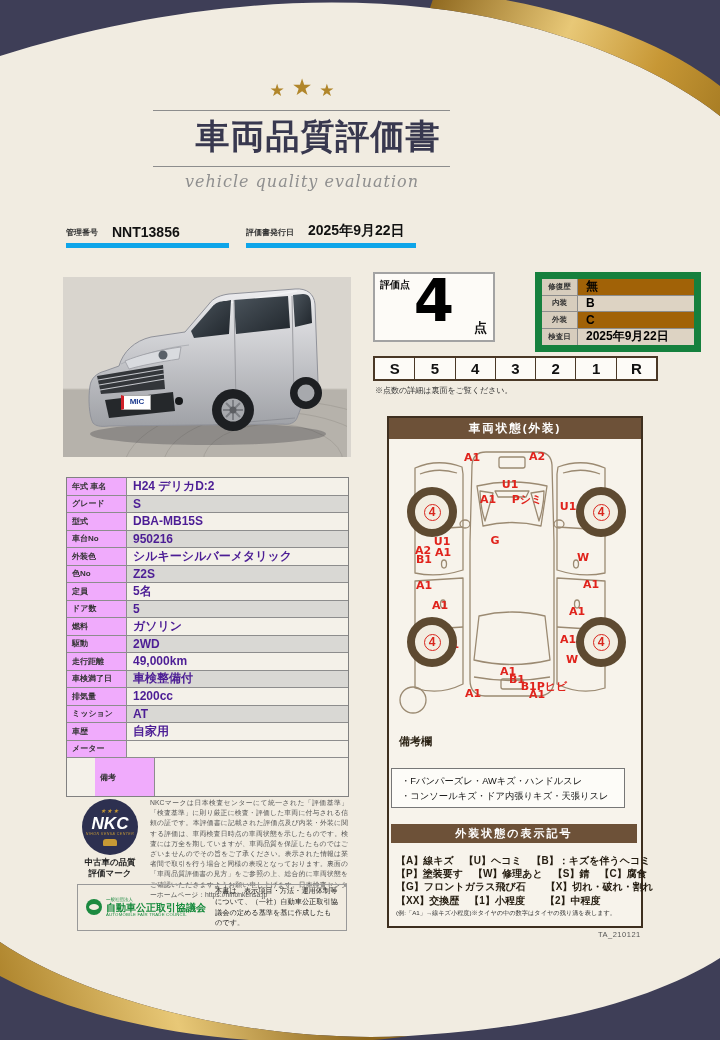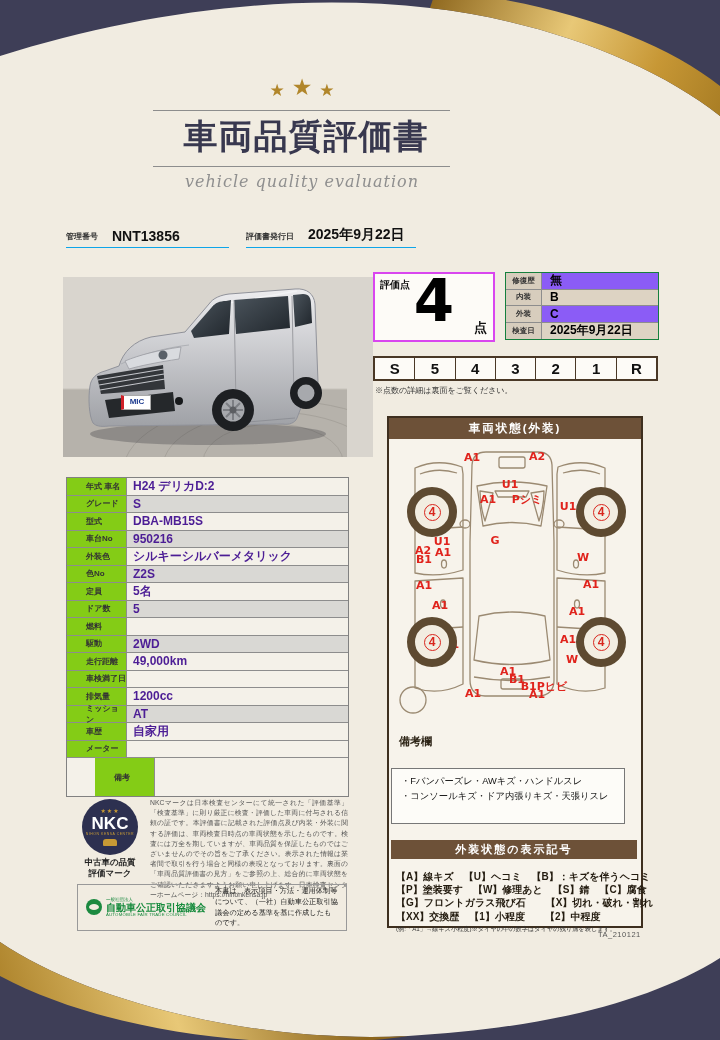--- a/index.html
+++ b/index.html
@@ -7,76 +7,76 @@
         font-family:"Liberation Sans",sans-serif;-webkit-font-smoothing:antialiased;}
   .bg{position:absolute;left:0;top:0;}
   .abs{position:absolute;}
 
   
   .stars{left:232px;top:74px;width:140px;display:flex;justify-content:center;align-items:flex-end;gap:7px;color:#b1862a;}
   .stars .s1,.stars .s3{font-size:17px;}
   .stars .s2{font-size:23px;}
   .rule{left:153px;width:297px;height:1px;background:#8d8d8d;}
   .r1{top:110px;} .r2{top:166px;}
-  .title{left:6px;top:114px;width:600px;text-align:center;font-family:"DejaVu Serif",serif;
+  .title{left:18px;top:114px;width:600px;text-align:center;font-family:"DejaVu Serif",serif;
          font-size:34px;font-weight:bold;color:#38384f;letter-spacing:1px;}
   .subtitle{left:2px;top:172px;width:600px;text-align:center;font-family:"DejaVu Serif",serif;
             font-style:italic;font-size:16px;color:#8f8f8f;letter-spacing:1px;}
 
   
-  .meta{top:227px;height:21px;border-bottom:1px solid #0ea5e9;display:flex;align-items:flex-end;gap:14px;padding-bottom:3px;box-sizing:border-box;}
+  .meta{top:227px;height:21px;border-bottom:5px solid #0ea5e9;display:flex;align-items:flex-end;gap:14px;padding-bottom:3px;box-sizing:border-box;}
   .meta .lab{font-size:8px;font-weight:bold;color:#333;padding-bottom:2px;}
   .meta .val{font-size:14px;font-weight:bold;color:#111;}
   .m1{left:66px;width:163px;}
   .m2{left:246px;width:170px;}
 
   
-  .photo{left:63px;top:277px;width:310px;height:180px;background:#d9d5ce;}
+  .photo{left:63px;top:277px;width:288px;height:180px;background:#d9d5ce;}
   .plate{position:absolute;left:58px;top:118px;width:30px;height:15px;background:#fff;border:1px solid #a9a9a9;
          border-left:3px solid #d02028;box-sizing:border-box;font-size:8px;font-weight:bold;color:#1b3a8f;
          text-align:center;line-height:12px;}
 
   
   .spec{left:66px;top:477px;width:281px;border:1px solid #818181;background:#f4f1e9;}
   .spec-row{display:flex;height:17.5px;border-bottom:1px solid #8d8d8d;box-sizing:border-box;}
   .spec-row:last-child{height:38px;border-bottom:none;margin-left:28px;}
-  .spec-label{width:60px;background:#84cc16;font-size:8px;font-weight:bold;color:#333;
-              display:flex;align-items:center;padding-left:19px;box-sizing:border-box;border-right:1px solid #8d8d8d;}
+  .spec-label{width:60px;background:#f0abfc;font-size:8px;font-weight:bold;color:#333;
+              display:flex;align-items:center;padding-left:5px;box-sizing:border-box;border-right:1px solid #8d8d8d;}
   .spec-value{flex:1;font-size:12px;font-weight:bold;color:#4c1d95;display:flex;align-items:center;padding-left:6px;background:#f4f1e9;}
   .spec-row.alt .spec-value{background:#d9d8d4;}
 
   
   .nkc-logo{left:82px;top:799px;width:56px;height:56px;border-radius:50%;background:#2d3050;
-            display:flex;flex-direction:column;align-items:center;justify-content:center;line-height:1;}
+            display:flex;flex-direction:column;align-items:center;justify-content:center;line-height:1;font-style:italic;}
   .nkc-stars{font-size:6px;color:#c79a35;letter-spacing:1px;}
   .nkc-name{font-size:17px;font-weight:bold;color:#fff;margin:1px 0;}
   .nkc-sub{font-size:3.5px;color:#c79a35;letter-spacing:.5px;}
   .nkc-car{width:14px;height:7px;background:#c79a35;border-radius:3px 3px 1px 1px;margin-top:2px;}
   .nkc-caption{left:62px;top:857px;width:96px;text-align:center;font-size:8.5px;font-weight:bold;color:#222;line-height:1.35;}
   .nkc-text{left:150px;top:798px;width:198px;font-size:6.8px;color:#555;line-height:1.5;text-align:justify;}
 
   
   .ftc{left:77px;top:884px;width:270px;height:47px;border:1px solid #999;box-sizing:border-box;
        display:flex;align-items:center;gap:7px;padding:4px 8px;}
   .ftc-logo{display:flex;align-items:center;gap:4px;width:122px;flex-shrink:0;}
   .ftc-mark{width:16px;height:16px;border-radius:50%;background:#1c8a40;position:relative;flex-shrink:0;}
   .ftc-mark:after{content:"";position:absolute;left:3px;top:5px;width:10px;height:6px;border-radius:50%;background:#f1ece1;}
   .ftc-names{display:flex;flex-direction:column;line-height:1.15;}
   .ftc-type{font-size:4.5px;color:#1c8a40;}
   .ftc-name{font-size:10px;font-weight:bold;color:#158a3c;white-space:nowrap;}
   .ftc-en{font-size:4.3px;color:#1c8a40;letter-spacing:.2px;}
   .ftc-text{flex:1;font-size:7.2px;color:#222;line-height:1.5;}
 
   
-  .score-box{left:373px;top:272px;width:122px;height:70px;background:#fdfbf7;border:2px solid #d946ef;box-sizing:border-box;}
+  .score-box{left:373px;top:272px;width:122px;height:70px;background:#fdfbf7;border:2px solid #a3a3a3;box-sizing:border-box;}
   .score-label{position:absolute;left:5px;top:4px;font-size:10px;font-weight:bold;color:#111;}
   .score-value{position:absolute;left:0;top:-4px;width:100%;text-align:center;font-size:58px;font-weight:bold;color:#000;
                font-family:"DejaVu Sans",sans-serif;line-height:1.1;}
   .score-unit{position:absolute;right:6px;bottom:3px;font-size:13px;font-weight:bold;color:#111;}
-  .detail{left:505px;top:272px;width:152px;border:1px solid #15803d;background:#8b5cf6;}
+  .detail{left:535px;top:272px;width:152px;border:7px solid #15803d;background:#a16207;}
   .det-row{display:flex;height:16.5px;border-bottom:1px solid #8d8d8d;box-sizing:border-box;}
   .det-row:last-child{border-bottom:none;}
   .det-label{width:35px;background:#d7cdbd;font-size:7.5px;font-weight:bold;color:#333;display:flex;align-items:center;
              justify-content:center;border-right:1px solid #8d8d8d;}
   .det-value{flex:1;font-size:12px;font-weight:bold;color:#000;display:flex;align-items:center;padding-left:8px;}
   .det-row.beige .det-value{background:#ddd3c3;}
   .scale{left:373px;top:356px;width:285px;height:25px;border:2px solid #4a3826;background:#fdfbf7;display:flex;box-sizing:border-box;}
   .scale-cell{flex:1;border-right:1.5px solid #4a3826;display:flex;align-items:center;justify-content:center;
               font-size:15px;font-weight:bold;color:#111;}
   .scale-cell:last-child{border-right:none;}
@@ -88,21 +88,21 @@
                 display:flex;align-items:center;justify-content:center;letter-spacing:2px;}
   .diagram{position:relative;width:252px;height:292px;}
   .diagram svg{position:absolute;left:0;top:0;}
   .mark{position:absolute;transform:translate(-50%,-50%);color:#e0231c;font-weight:bold;font-size:11px;
         white-space:nowrap;font-family:"DejaVu Sans",sans-serif;}
   .tire{position:absolute;width:34px;height:34px;margin:-17px 0 0 -17px;border-radius:50%;border:8px solid #5e4a31;
         background:#f2ede1;box-sizing:content-box;display:flex;align-items:center;justify-content:center;}
   .tire-num{width:17px;height:17px;border:1.6px solid #d9251d;border-radius:50%;color:#d9251d;font-weight:bold;
             font-size:12px;line-height:14px;text-align:center;box-sizing:border-box;}
   .remarks-label{margin:3px 0 19px 10px;font-size:11px;font-weight:bold;color:#2c2315;font-family:Liberation Mono, monospace;}
-  .remarks-box{margin-left:2px;width:234px;height:56px;border:1px solid #777;background:#fdfcf8;
+  .remarks-box{margin-left:2px;width:234px;height:40px;border:1px solid #777;background:#fdfcf8;
                padding:5px 9px;box-sizing:border-box;}
   .remark-line{font-size:9.3px;color:#111;line-height:1.65;white-space:nowrap;}
   .legend-bar{margin:16px 4px 0 2px;height:19px;background:#6d5138;color:#fff;font-size:11px;font-weight:bold;
               display:flex;align-items:center;justify-content:center;letter-spacing:2px;}
   .legend-lines{margin:11px 4px 0 7px;}
   .legend-line{font-size:10px;font-weight:bold;color:#241c10;line-height:1.32;white-space:nowrap;}
   .legend-note{margin:2px 0 0 7px;font-size:6.2px;color:#333;}
   .ta-code{left:598px;top:930px;font-size:7.5px;color:#555;letter-spacing:.5px;}
 </style>
 </head>
@@ -227,31 +227,33 @@
       <div class="spec-row">
         <div class="spec-label">定員</div>
         <div class="spec-value">5名</div>
       </div>
       <div class="spec-row alt">
         <div class="spec-label">ドア数</div>
         <div class="spec-value">5</div>
       </div>
       <div class="spec-row">
         <div class="spec-label">燃料</div>
+        <div class="spec-value">ガソリン</div>
       </div>
       <div class="spec-row alt">
         <div class="spec-label">駆動</div>
         <div class="spec-value">2WD</div>
       </div>
       <div class="spec-row">
         <div class="spec-label">走行距離</div>
         <div class="spec-value">49,000km</div>
       </div>
       <div class="spec-row alt">
         <div class="spec-label">車検満了日</div>
+        <div class="spec-value">車検整備付</div>
       </div>
       <div class="spec-row">
         <div class="spec-label">排気量</div>
         <div class="spec-value">1200cc</div>
       </div>
       <div class="spec-row alt">
         <div class="spec-label">ミッション</div>
         <div class="spec-value">AT</div>
       </div>
       <div class="spec-row">

